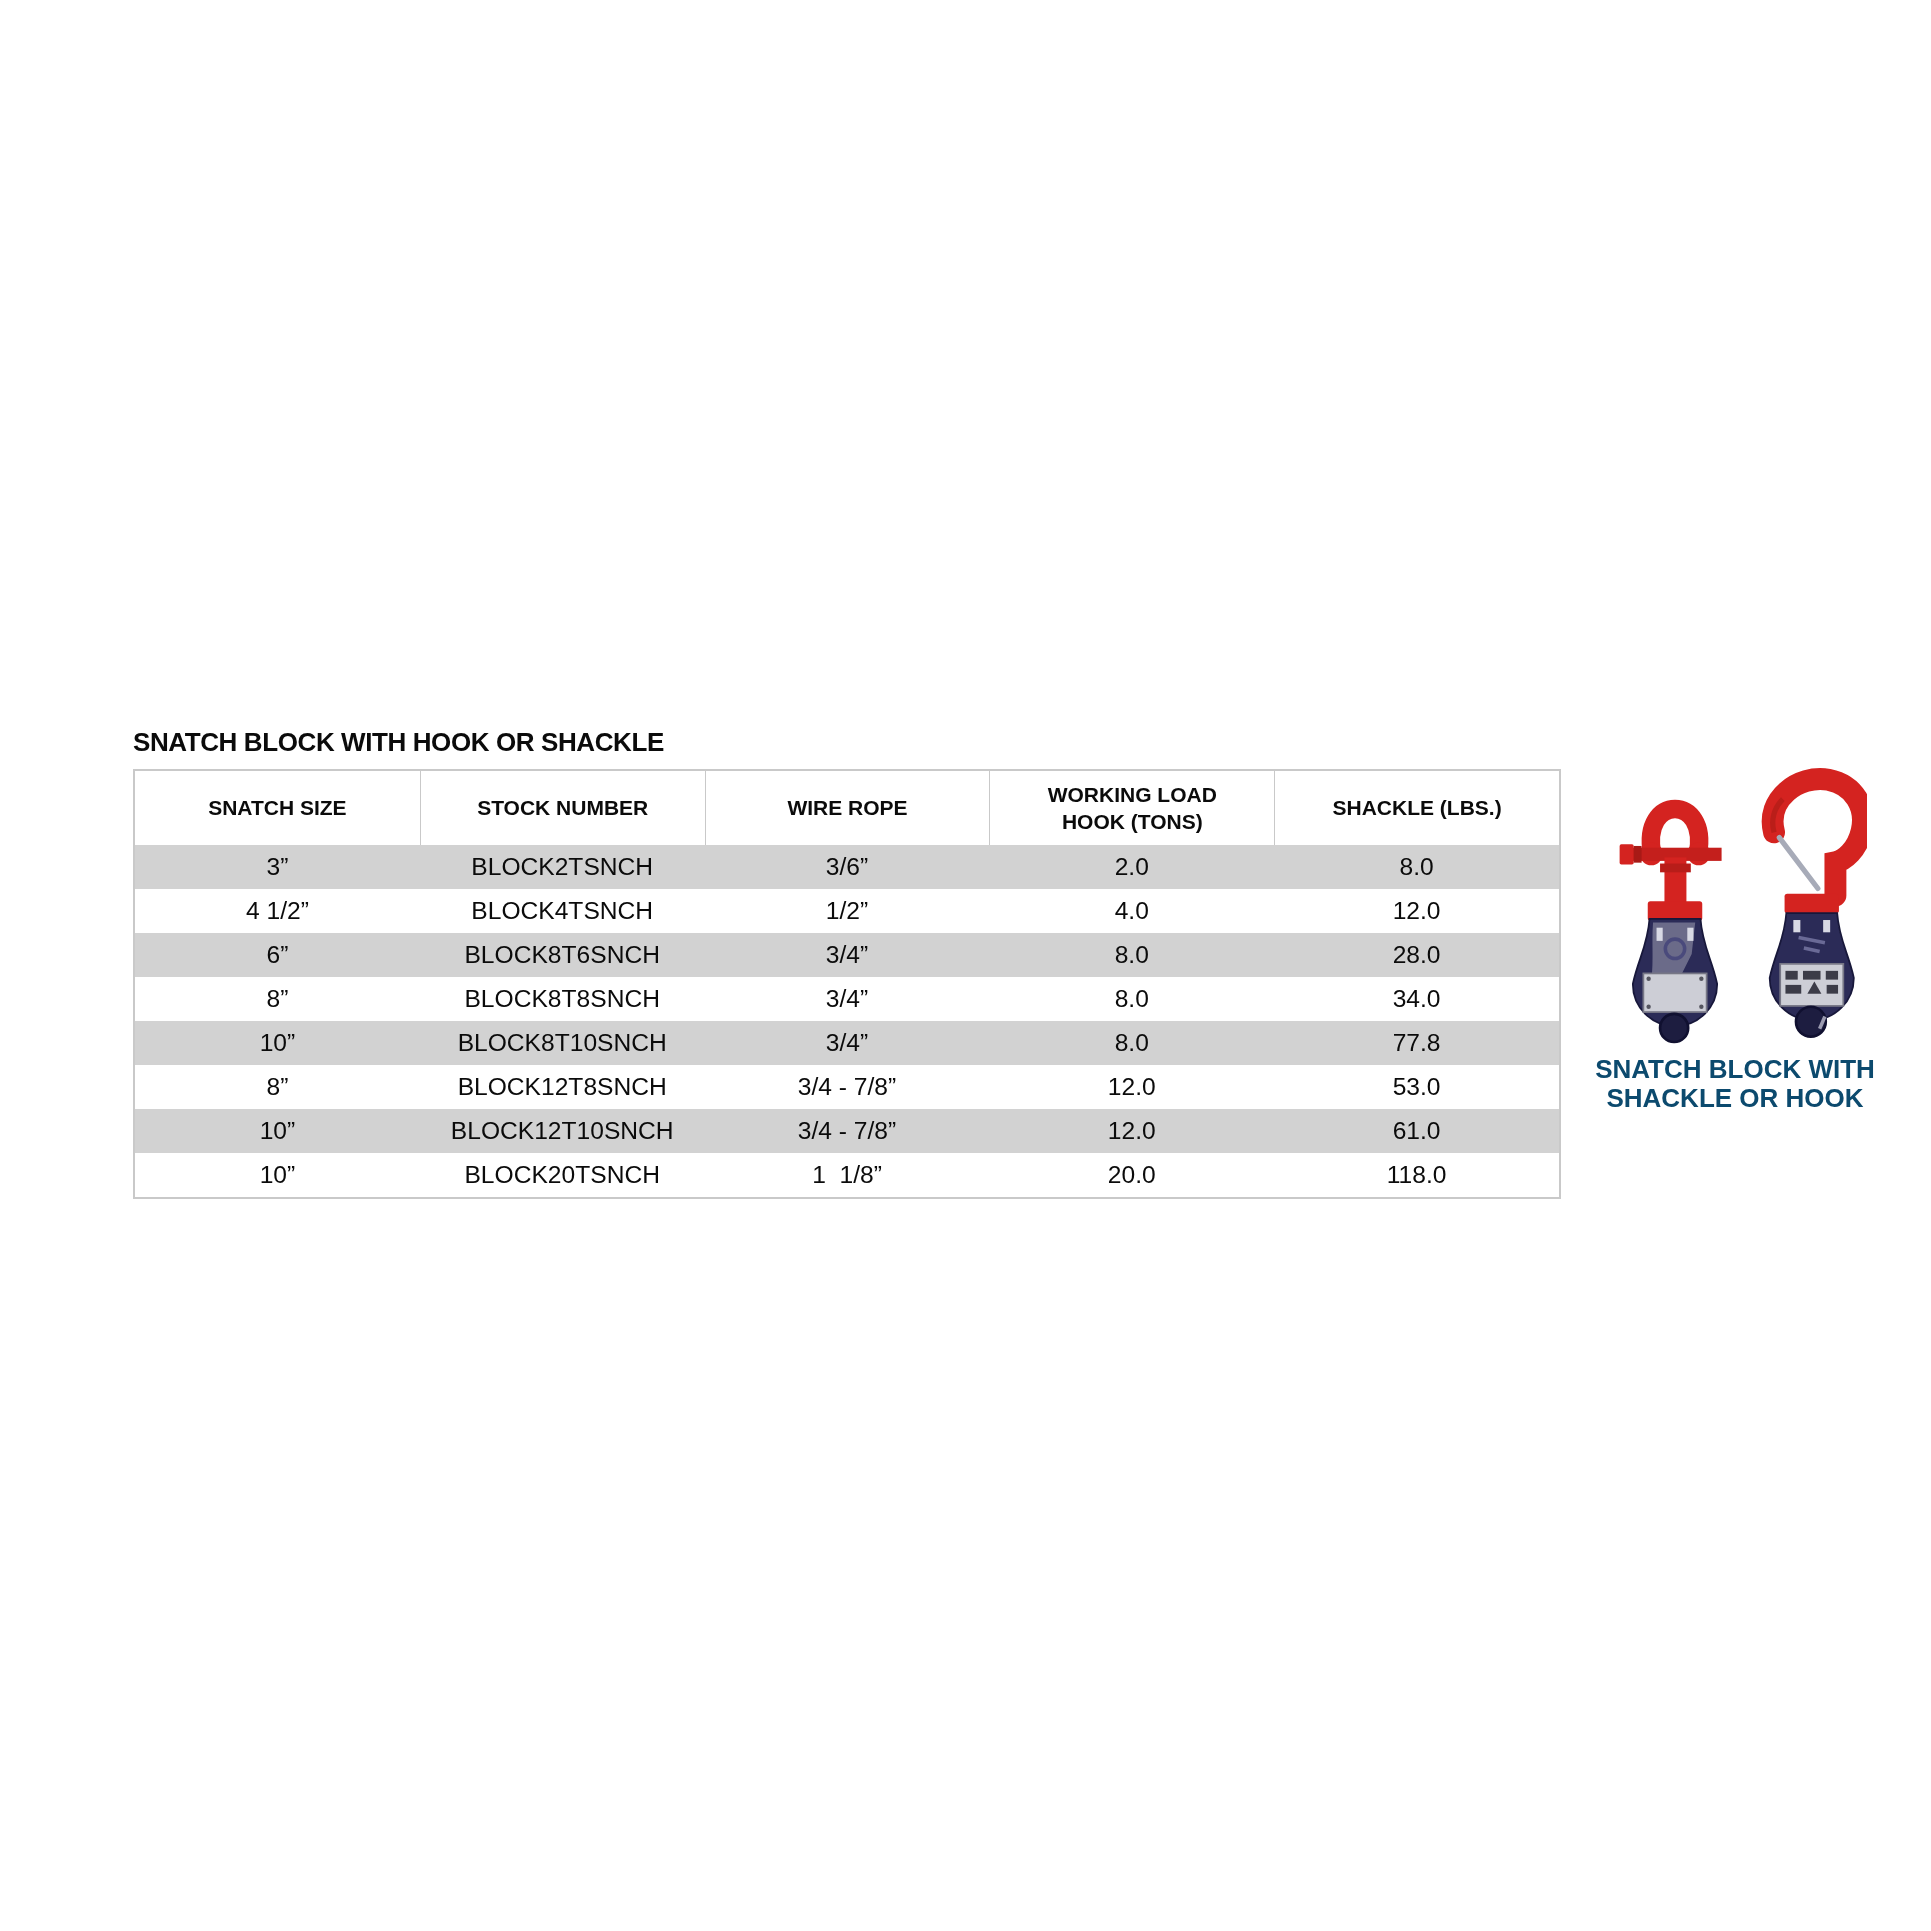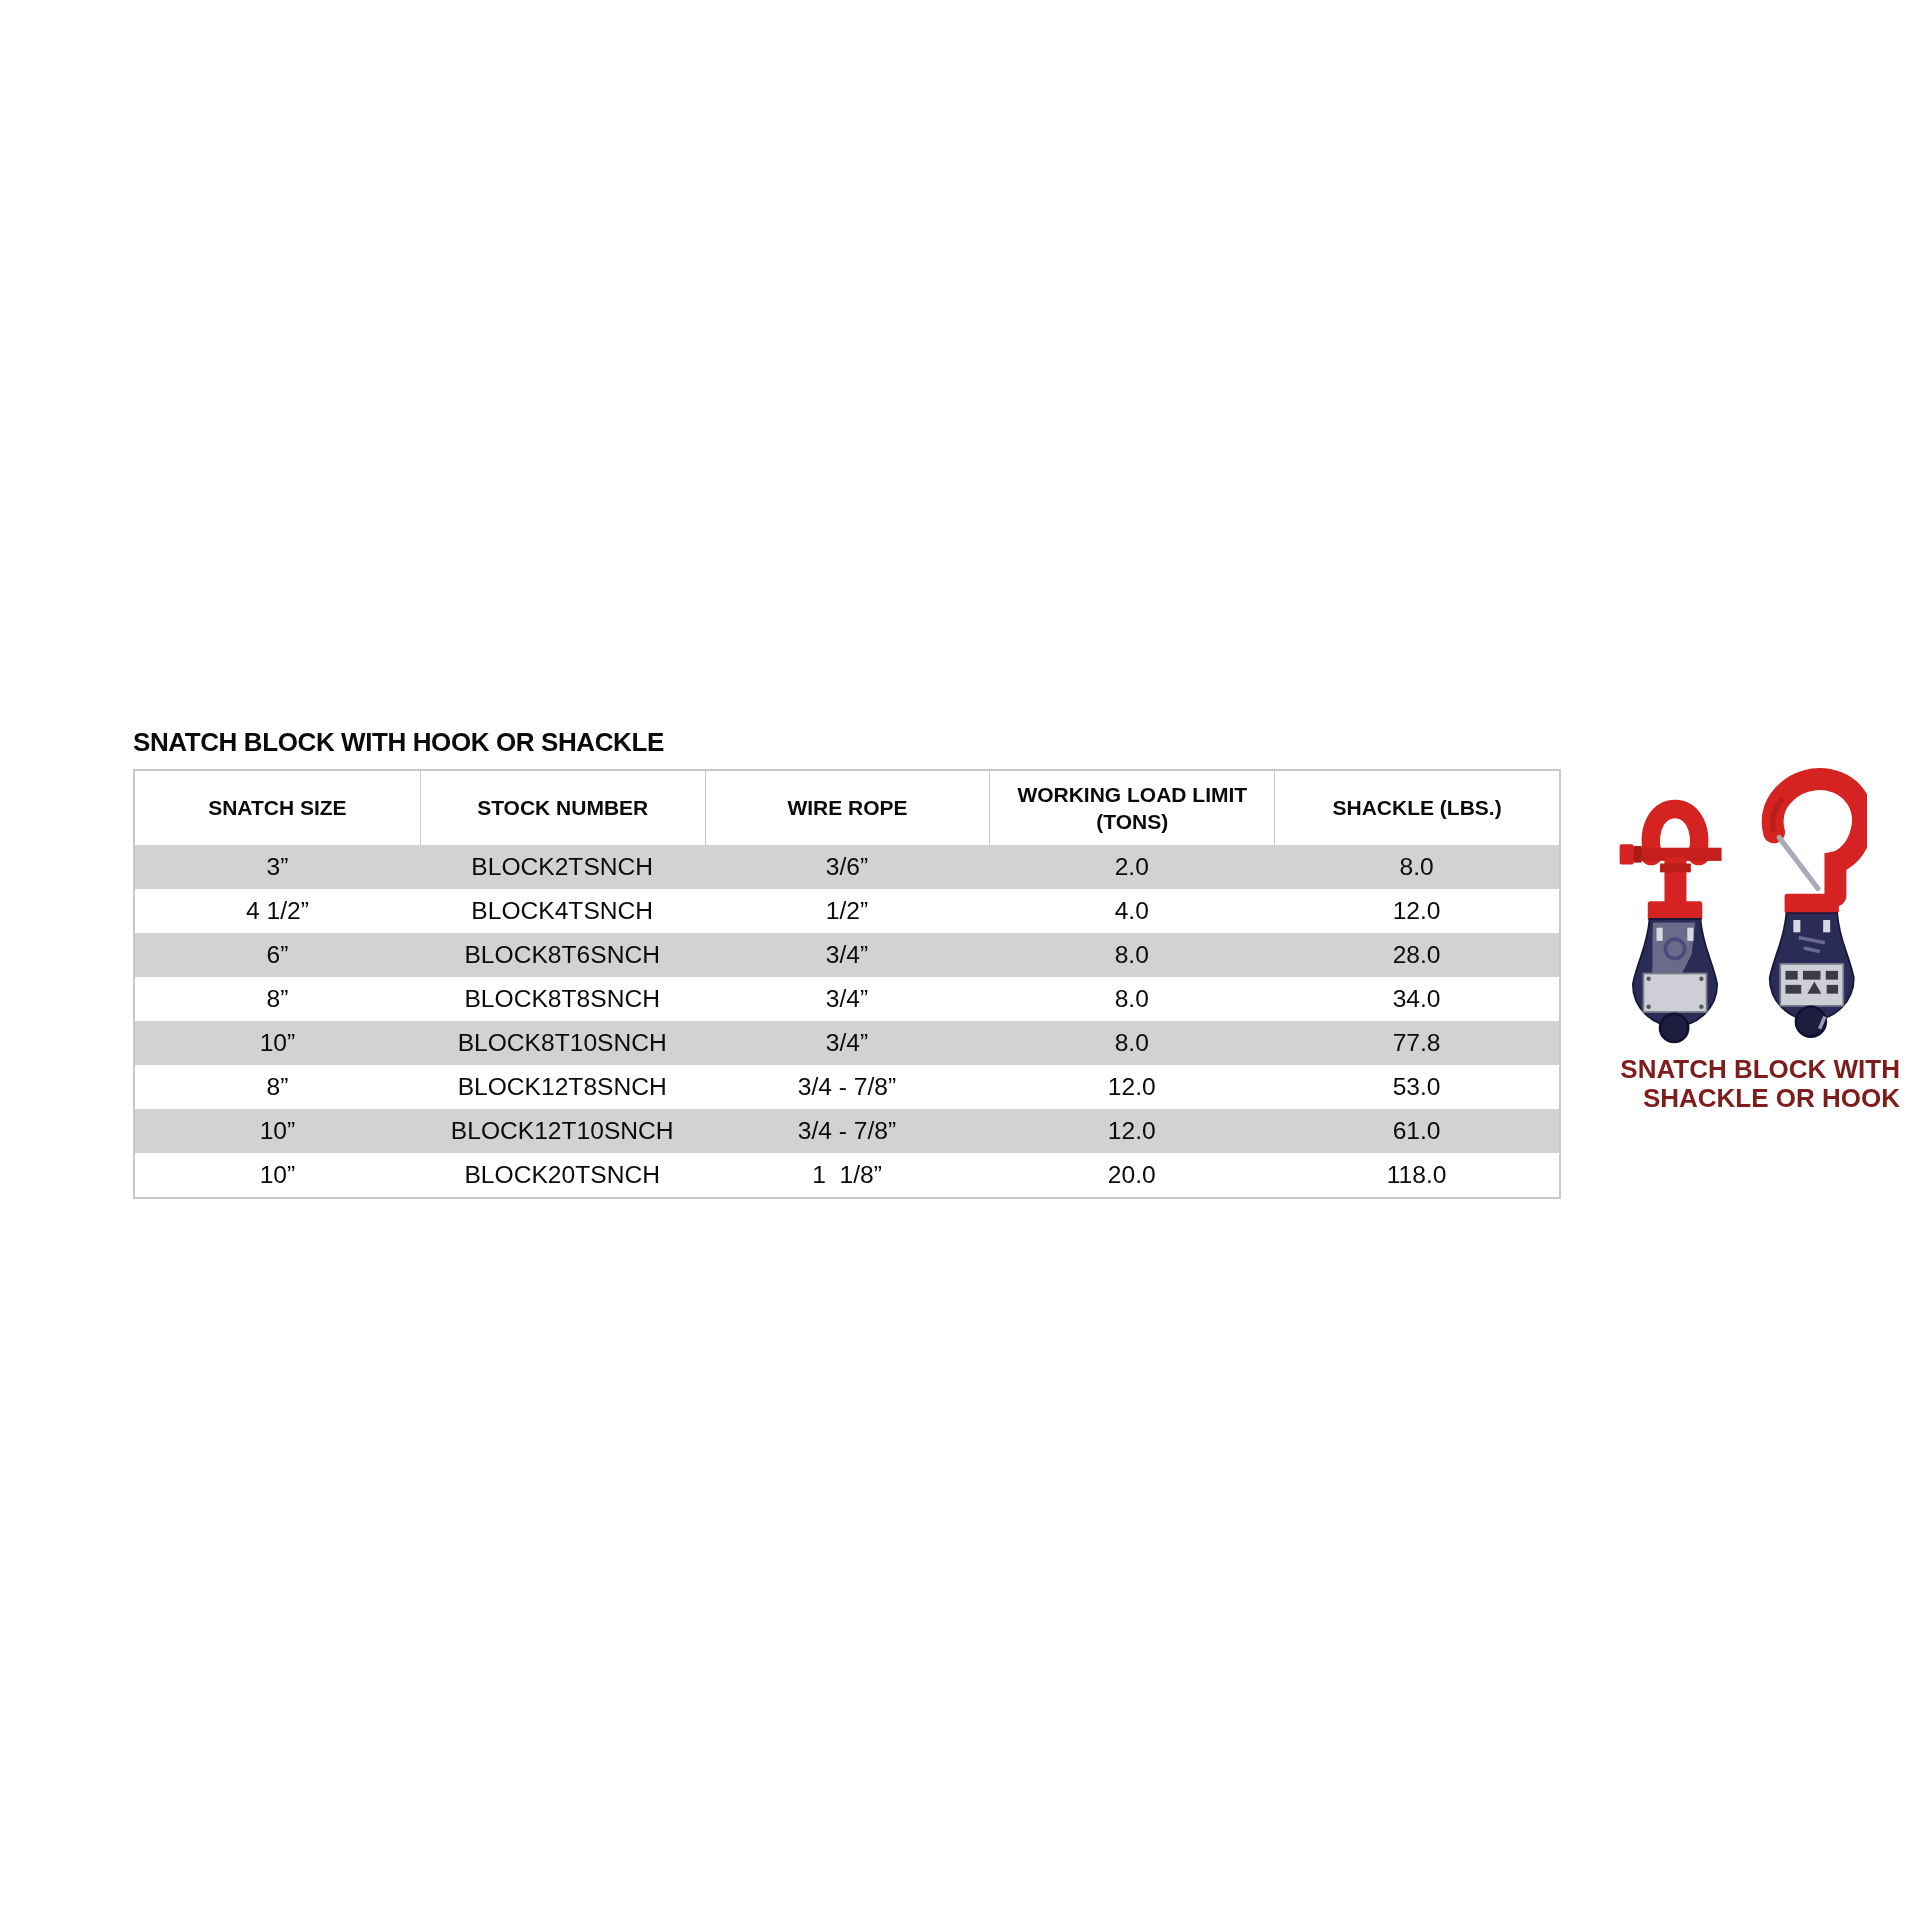--- a/index.html
+++ b/index.html
@@ -82,42 +82,42 @@
     left: 183px;
     top: 1.8px;
     width: 114px;
     height: 284px;
   }
   .figure-caption {
     position: absolute;
     left: 0;
     top: 293px;
     width: 330px;
-    text-align: right;
+    text-align: center;
     font-size: 26px;
     font-weight: 700;
     line-height: 29px;
-    color: #7f1d1d;
+    color: #0c4a6e;
   }
 </style>
 </head>
 <body>
 
 <div class="canvas">
 
   <h1 class="section-title">SNATCH BLOCK WITH HOOK OR SHACKLE</h1>
 
   <div class="table-wrap">
     <table class="spec">
       <thead>
         <tr>
           <th>SNATCH SIZE</th>
           <th>STOCK NUMBER</th>
           <th>WIRE ROPE</th>
-          <th>WORKING LOAD LIMIT (TONS)</th>
+          <th>WORKING LOAD HOOK (TONS)</th>
           <th>SHACKLE (LBS.)</th>
         </tr>
       </thead>
       <tbody>
         <tr class="row-gray">
           <td>3”</td>
           <td>BLOCK2TSNCH</td>
           <td>3/6”</td>
           <td>2.0</td>
           <td>8.0</td>

